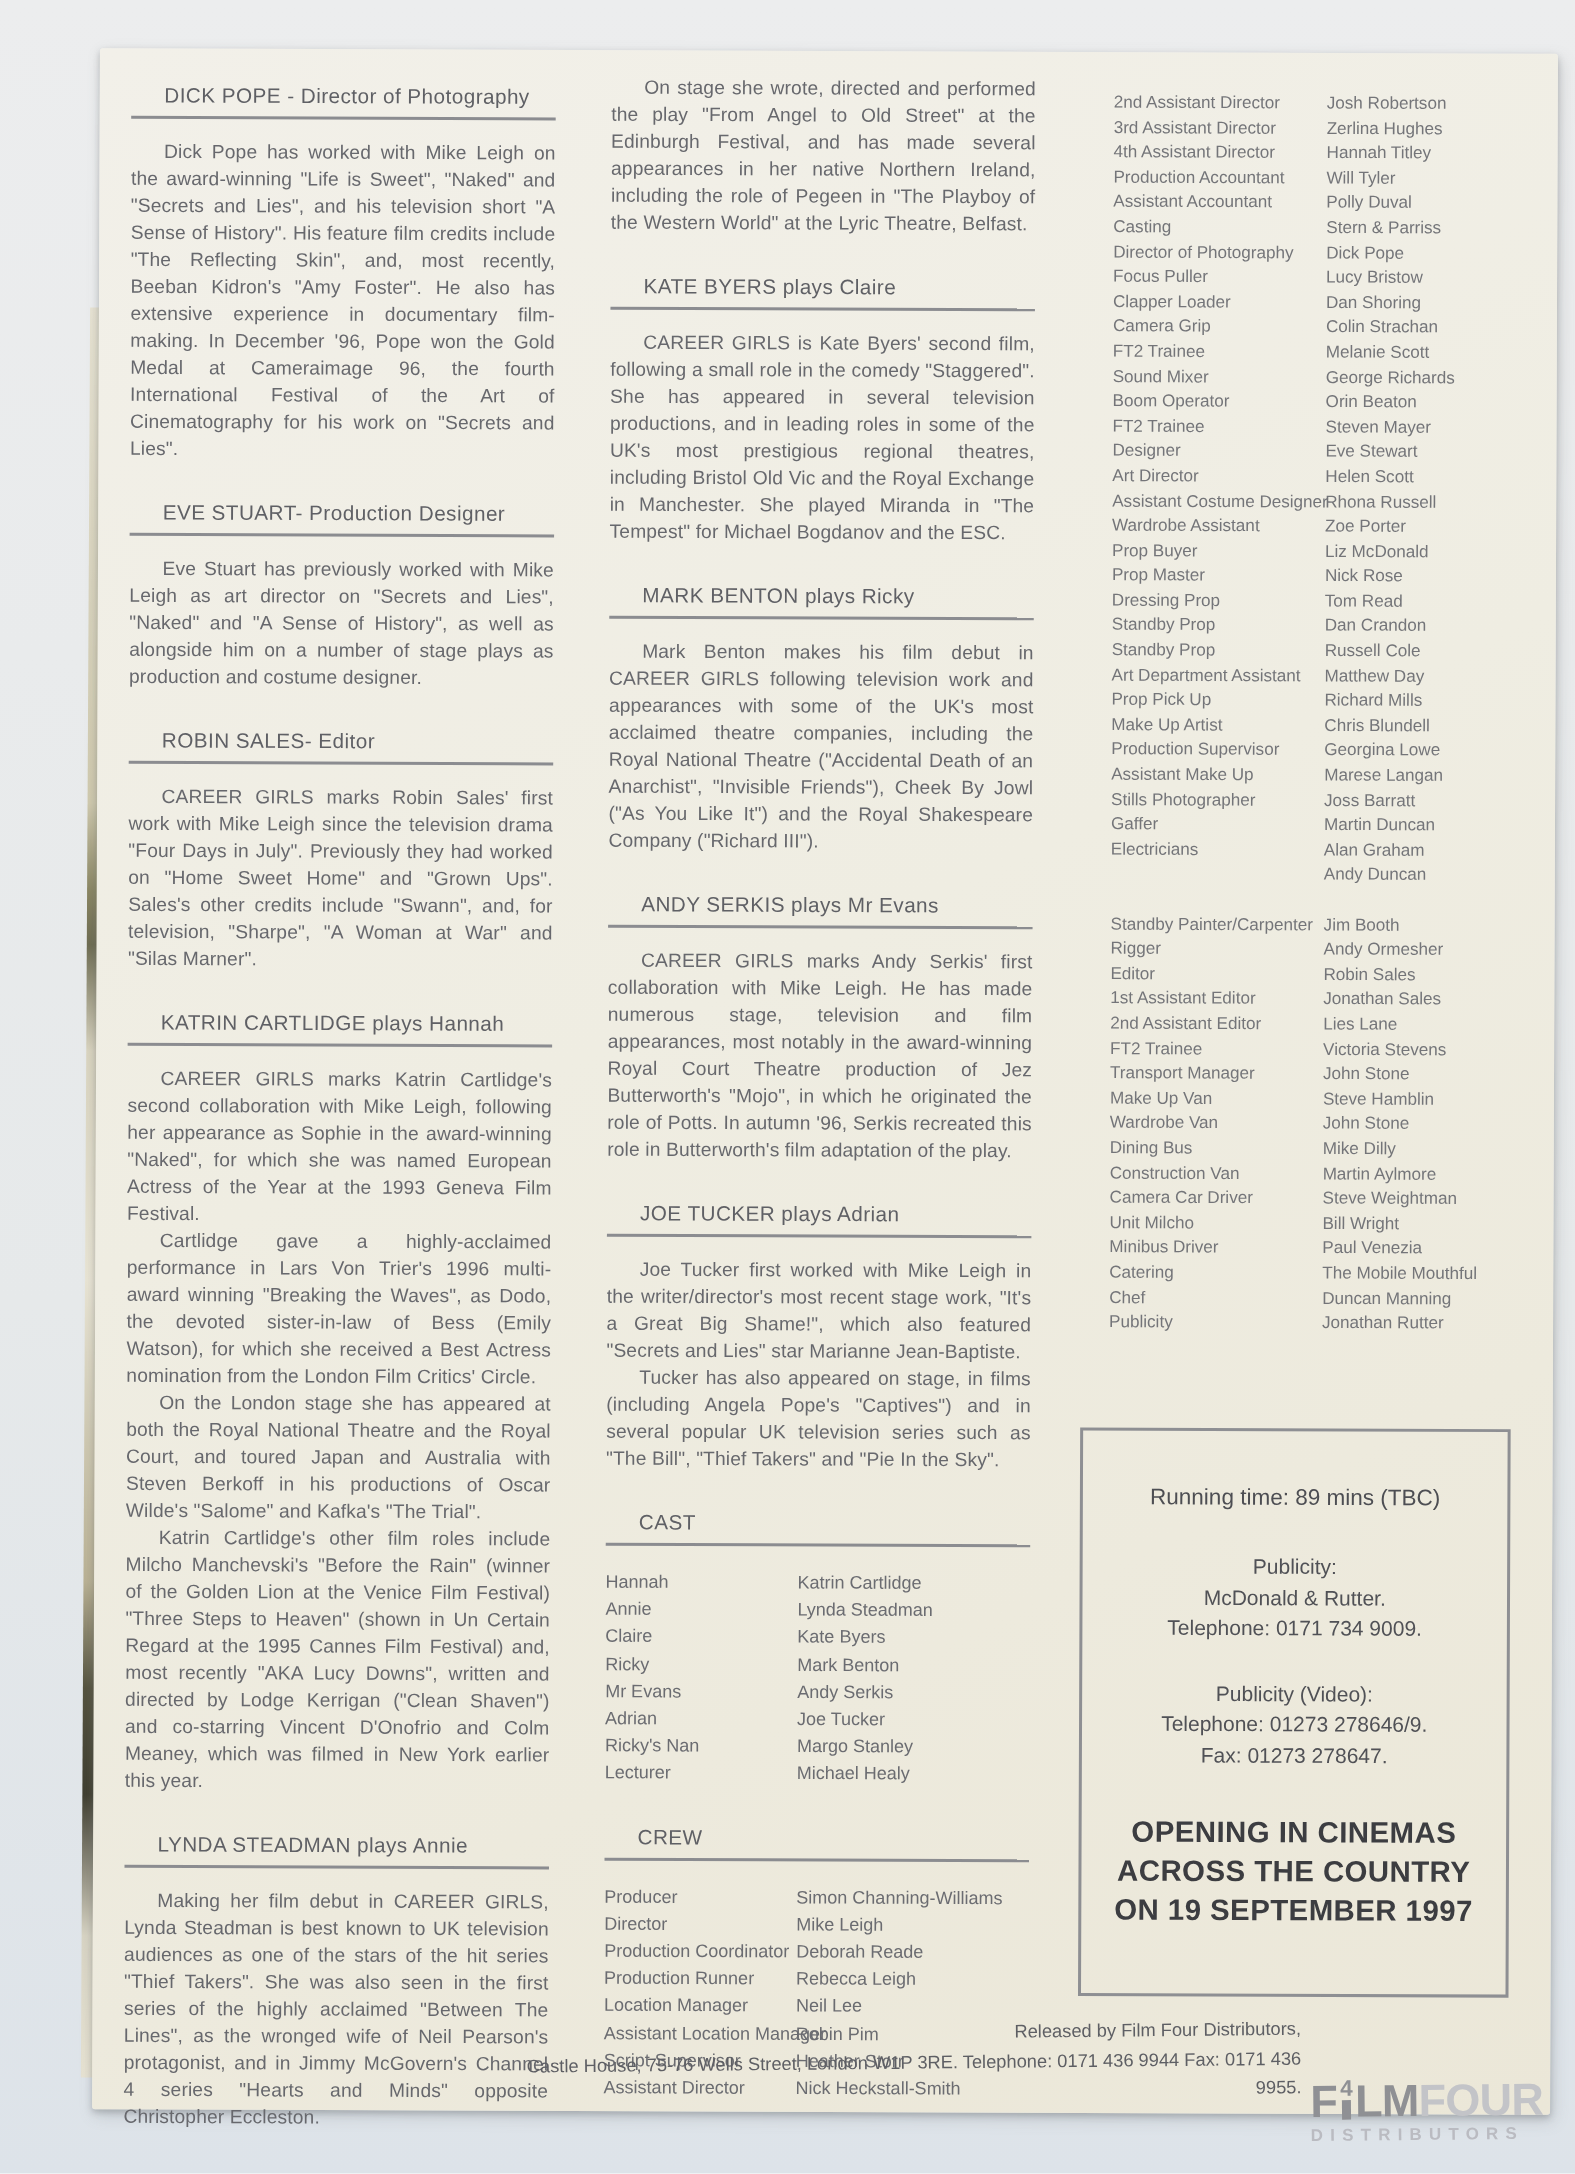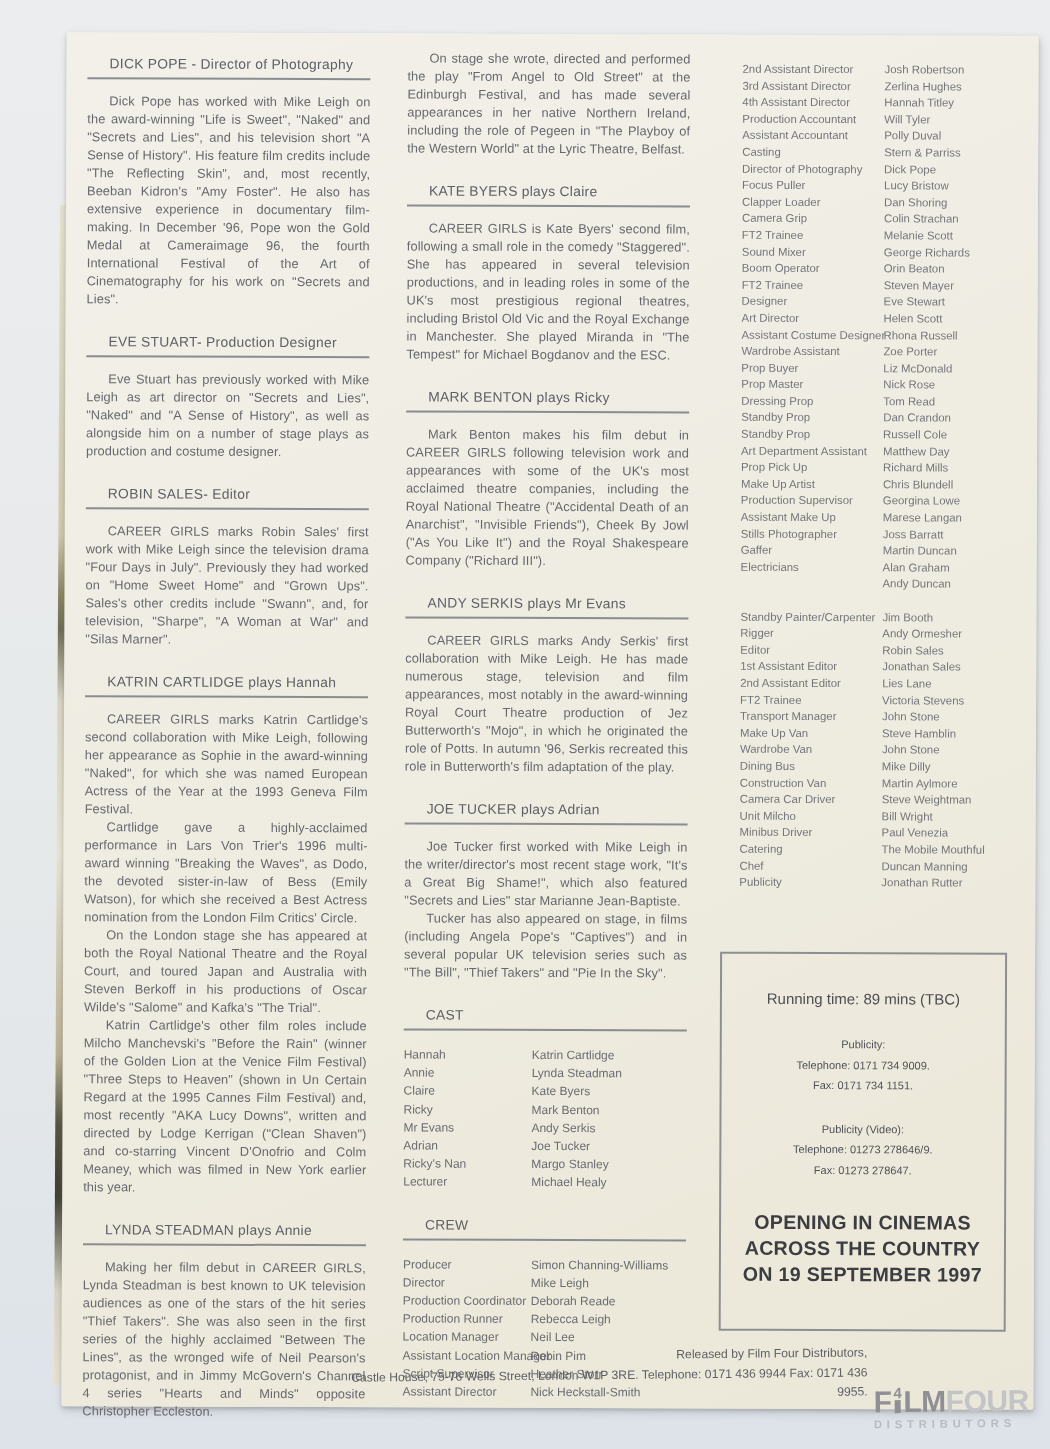--- a/index.html
+++ b/index.html
@@ -50,21 +50,21 @@
   .crew3-row .role{width:142px;flex:none;white-space:nowrap;}
   .crew3-row .name{flex:1;white-space:nowrap;}
 
   .info-box{
     position:absolute;left:657px;top:917px;width:287px;height:379px;
     border:2px solid #8e8f93;box-sizing:border-box;
     text-align:center;color:#505156;padding-top:36px;
   }
   .rt{font-size:15px;margin-bottom:27px;color:#4d4e53;}
   .pubblock{margin-bottom:23px;}
-  .publine{font-size:11px;line-height:20.5px;}
+  .publine{font-size:14px;line-height:20.5px;}
   .opening{margin-top:29px;}
   .openline{font-size:19.6px;font-weight:700;line-height:26px;color:#3c3d41;letter-spacing:.3px;}
 
   .footer{
     position:absolute;left:270px;top:1312px;width:536px;text-align:right;
     font-size:12.2px;line-height:19.5px;color:#5e5f64;transform:rotate(-0.8deg);
   }
   .logo{
     position:absolute;left:812px;top:1306px;width:158px;transform:rotate(-0.8deg);
   }
@@ -507,24 +507,24 @@
     <span class="name">Jonathan Rutter</span>
   </div>
 </div>
   </div>
 
   <div class="info-box">
     <div class="rt">Running time: 89 mins (TBC)</div>
     <div class="pubblock">
   <div class="publine">Publicity:</div>
 
+  <div class="publine">McDonald &amp; Rutter.</div>
 
   <div class="publine">Telephone: 0171 734 9009.</div>
 
-  <div class="publine">Fax: 0171 734 1151.</div>
 </div>
     <div class="pubblock">
   <div class="publine">Publicity (Video):</div>
 
 
   <div class="publine">Telephone: 01273 278646/9.</div>
 
   <div class="publine">Fax: 01273 278647.</div>
 </div>
     <div class="opening">

